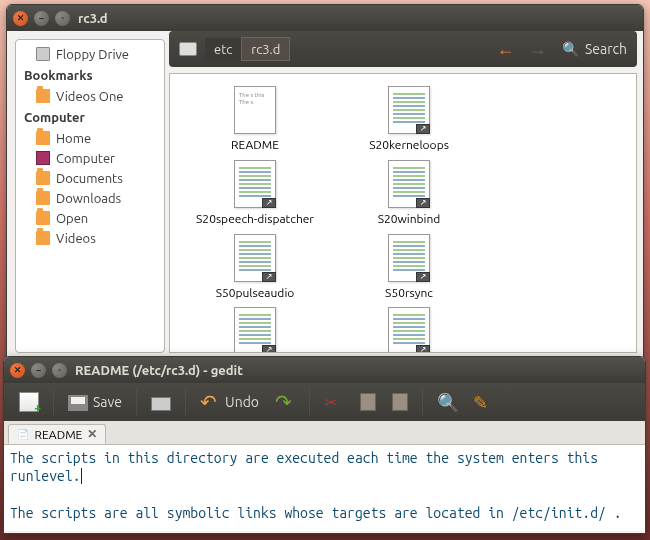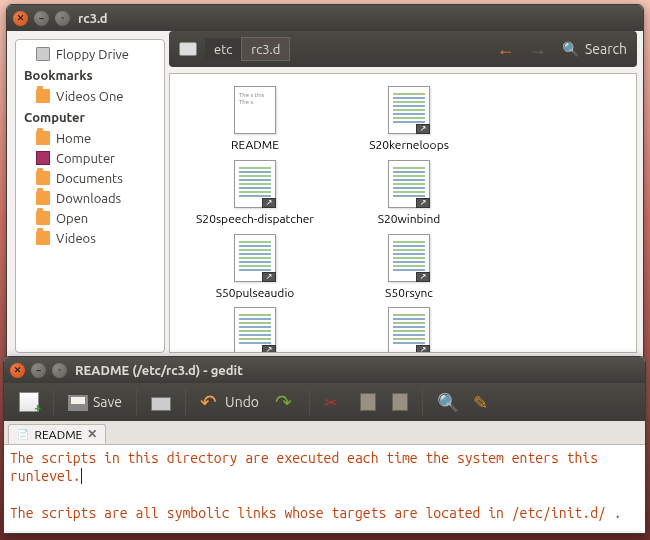--- a/index.html
+++ b/index.html
@@ -188,21 +188,21 @@
 }
 .ge-tab .closex { font-weight: bold; color:#666; }
 
 .ge-editor {
   background:#fff;
   font-family: "Ubuntu Mono", "Courier New", monospace;
   font-size: 14px;
   padding: 4px 6px;
   white-space: pre-wrap;
   line-height: 1.3;
-  color:#c2410c;
+  color:#0c4a6e;
   height: 86px;
   position: relative;
 }
 .cursor { border-right: 1px solid #222; }
 .dd-caret { font-size:10px; color:#aaa; margin-left:3px;}
 </style>
 </head>
 <body>
 
 <div class="window" id="fm">

